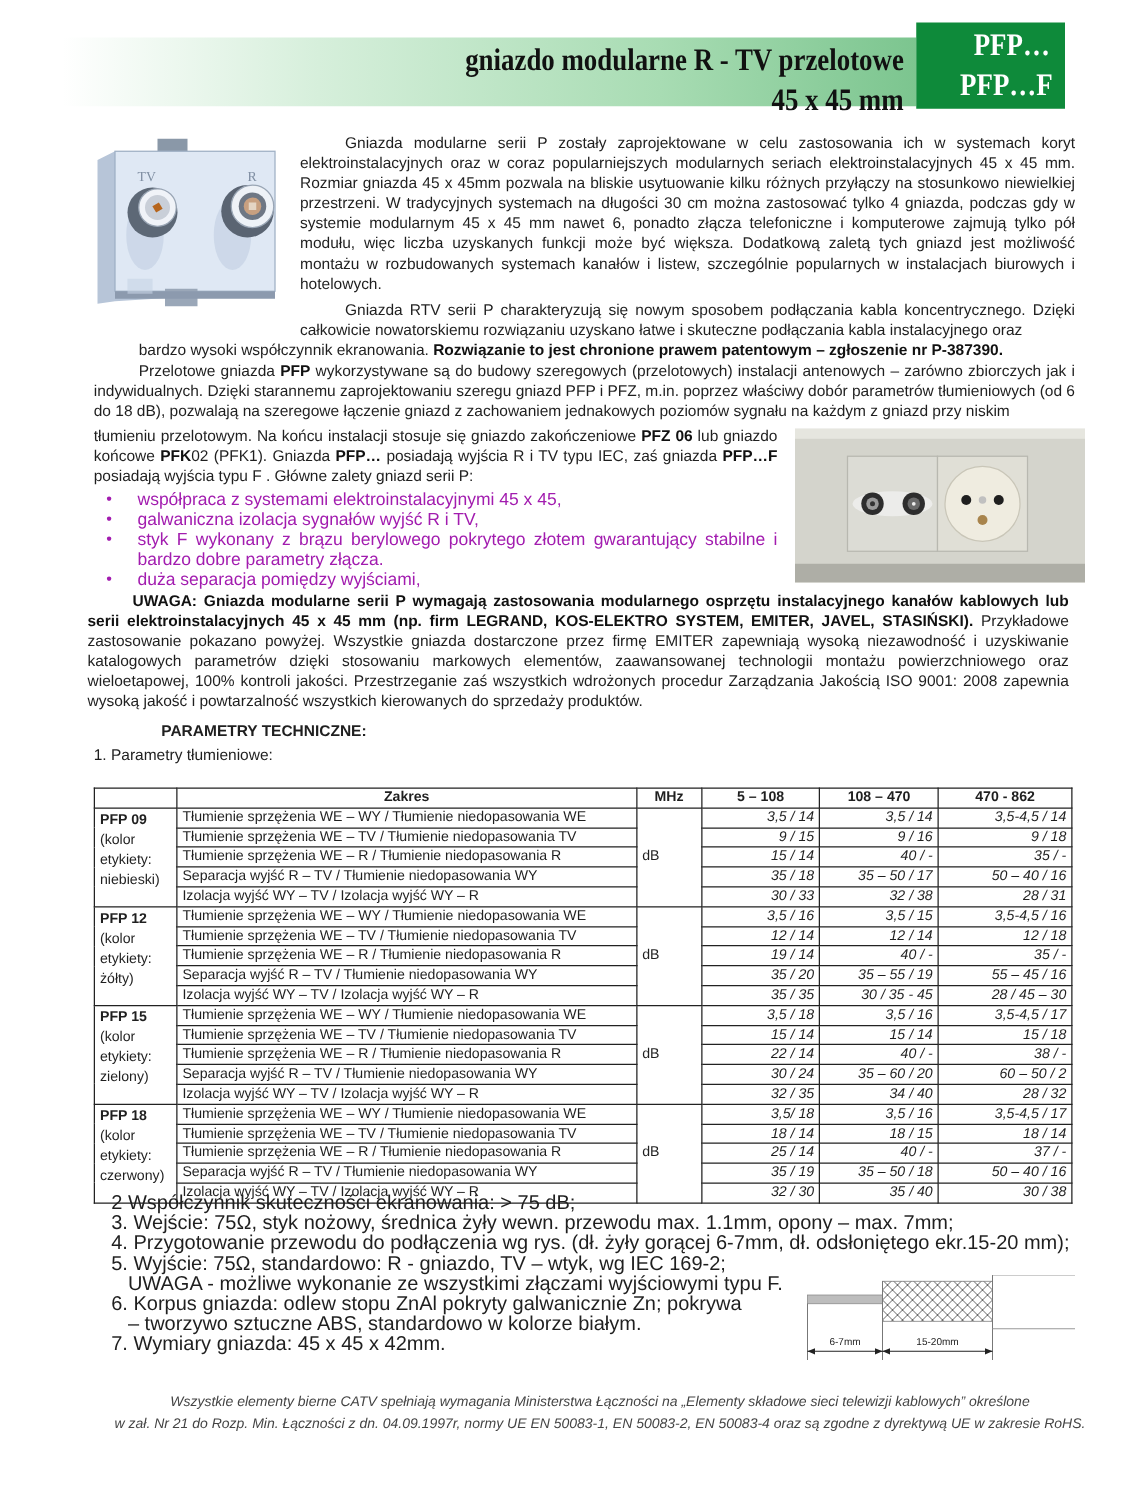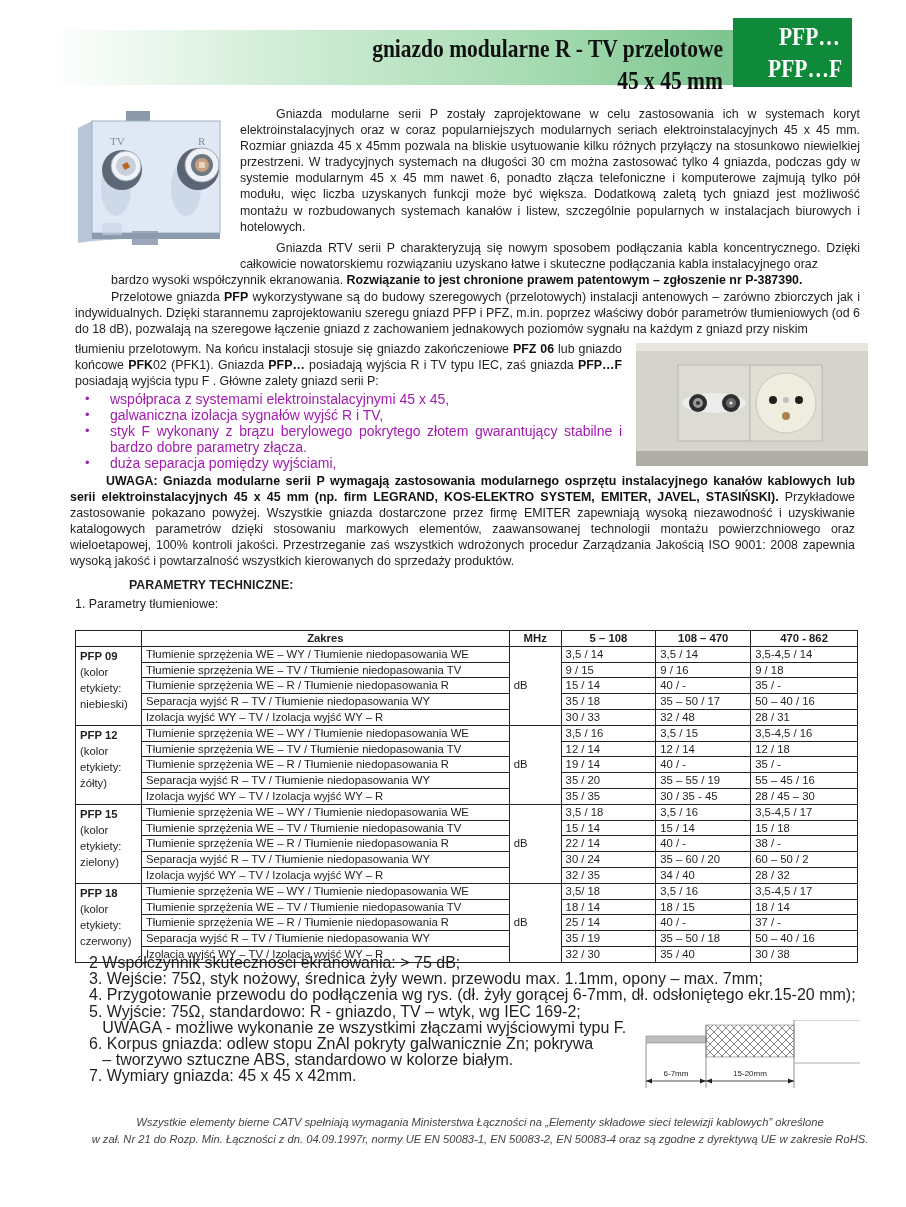--- a/index.html
+++ b/index.html
@@ -22,21 +22,21 @@
   .img1 { position:absolute; left:70px; top:103px; width:160px; height:155px; }
   .img2 { position:absolute; left:636px; top:343px; width:232px; height:123px; background:#c9c9c1; }
 
   ul.bul { position:absolute; left:75px; top:391px; width:547px; margin:0; padding:0; list-style:none; font-size:14px; line-height:16.1px; color:#a21caf;}
   ul.bul li { position:relative; padding-left:35px; text-align:justify; }
   ul.bul li::before { content:"•"; position:absolute; left:10px; top:0; font-size:13px; }
 
   table.params { position:absolute; left:75px; top:630px; width:783px; border-collapse:collapse; font-size:11.3px; color:#1f1f1f; }
   table.params td, table.params th { border:1px solid #222; padding:0 4px; height:14.8px; line-height:14.8px; white-space:nowrap; }
   table.params th { font-weight:bold; text-align:center; }
-  table.params td.val { text-align:left; }
+  table.params td.val { text-align:right;font-style:italic; }
   table.params td.unit { text-align:left; }
   table.params td.model { vertical-align:top; line-height:16px; white-space:normal; padding-left:4px; padding-top:1px; }
   table.params td.model b { display:block; }
 
   .notes { position:absolute; left:89px; top:955px; font-size:16px; line-height:16.2px; color:#1f1f1f; }
   .notes div { white-space:nowrap; }
 
   .cable { position:absolute; left:630px; top:1020px; width:230px; height:75px; }
   .footer { position:absolute; left:60px; top:1114px; width:840px; text-align:center; font-size:11.2px; line-height:17px; font-style:italic; color:#444; }
 </style>
@@ -162,21 +162,21 @@
       </tr>
       <tr>
         <td>Separacja wyjść R – TV / Tłumienie niedopasowania WY</td>
         <td class="val">35 / 18</td>
         <td class="val">35 – 50 / 17</td>
         <td class="val">50 – 40 / 16</td>
       </tr>
       <tr>
         <td>Izolacja wyjść WY – TV / Izolacja wyjść WY – R</td>
         <td class="val">30 / 33</td>
-        <td class="val">32 / 48</td>
+        <td class="val">32 / 38</td>
         <td class="val">28 / 31</td>
       </tr>
       <tr>
         <td class="model" rowspan="5"><b>PFP 12</b><span>(kolor etykiety: żółty)</span></td>
         <td>Tłumienie sprzężenia WE – WY / Tłumienie niedopasowania WE</td>
         <td class="unit" rowspan="5">dB</td>
         <td class="val">3,5 / 16</td>
         <td class="val">3,5 / 15</td>
         <td class="val">3,5-4,5 / 16</td>
       </tr>

